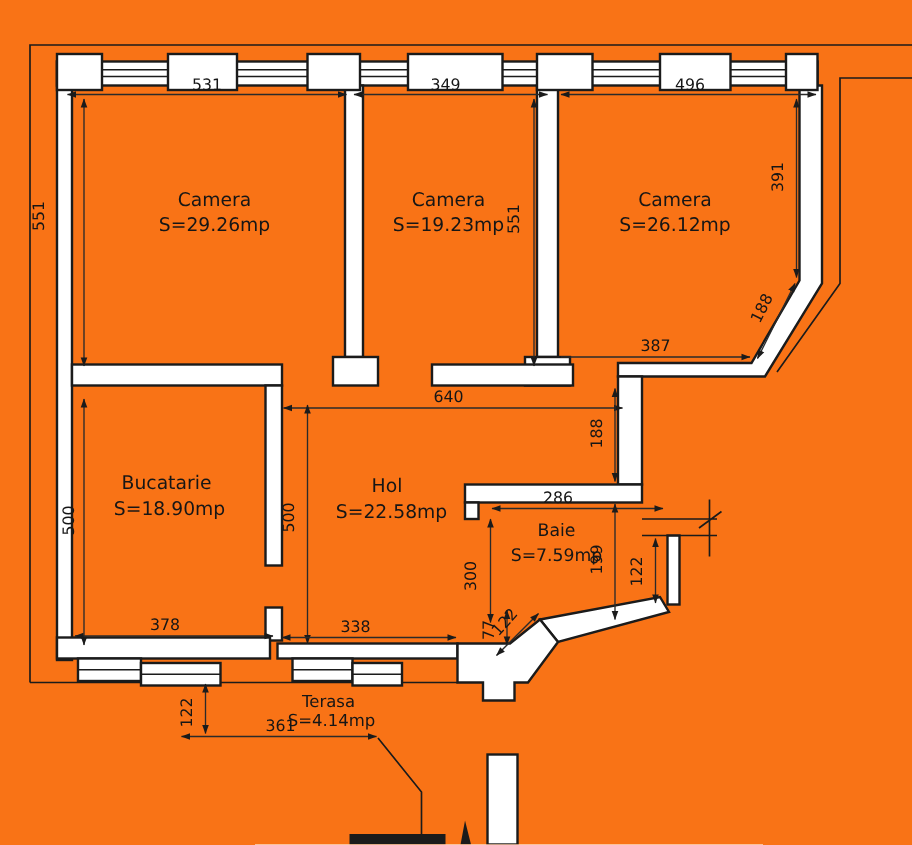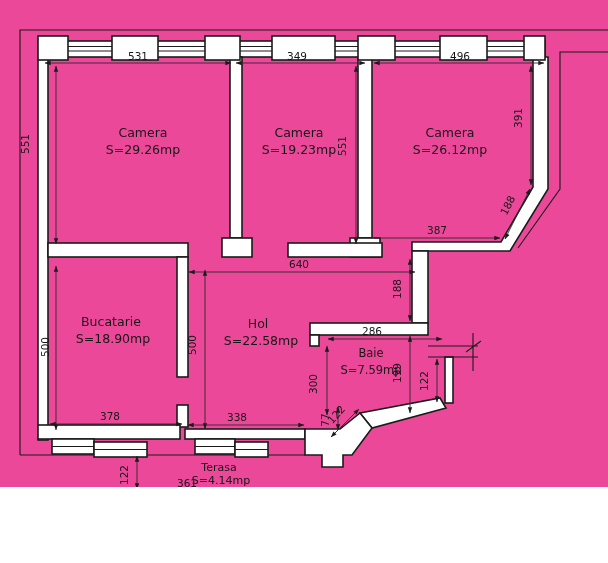--- a/index.html
+++ b/index.html
@@ -1,16 +1,16 @@
 <!DOCTYPE html>
 <html><head>
 <meta charset="utf-8">
 <style>
   html,body{margin:0;padding:0;background:#ffffff;}
-  .stage{width:608px;height:487px;background:#ec4899;position:relative;overflow:hidden;}
+  .stage{width:608px;height:563px;background:#f97316;position:relative;overflow:hidden;}
   svg{display:block;}
   svg text{font-family:"DejaVu Sans", sans-serif;fill:#161616;}
   .room-name{font-size:12.5px;}
   .room-area{font-size:12.5px;}
   .dim{font-size:10.5px;}
   .wall{fill:#ffffff;stroke:#1b1b1b;stroke-width:1.6;}
   .wallf{fill:#1b1b1b;stroke:none;}
   .thin{fill:none;stroke:#1b1b1b;stroke-width:1.1;}
   .dimline{fill:none;stroke:#2a2a2a;stroke-width:0.9;}
   .glaze{fill:none;stroke:#1b1b1b;stroke-width:1;}

